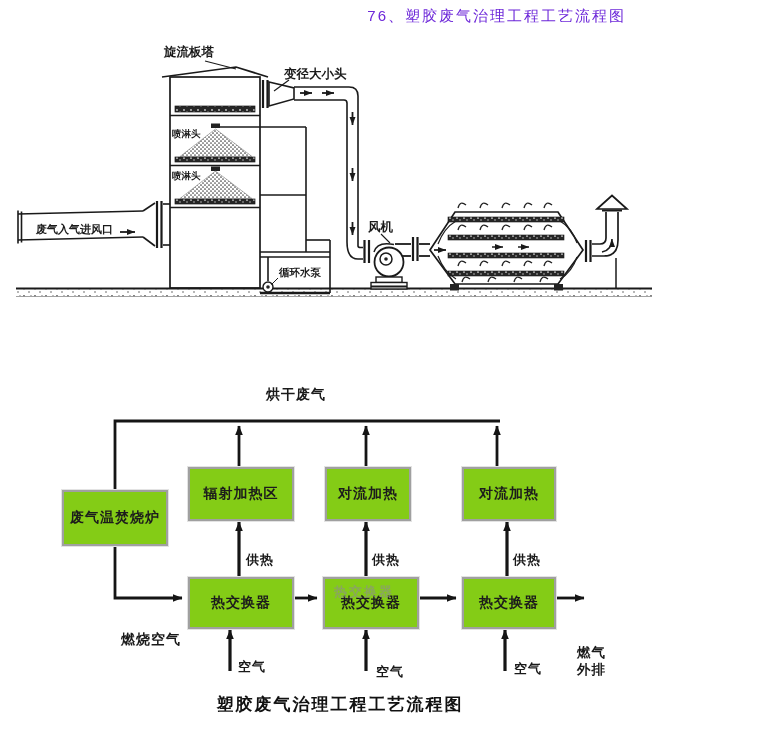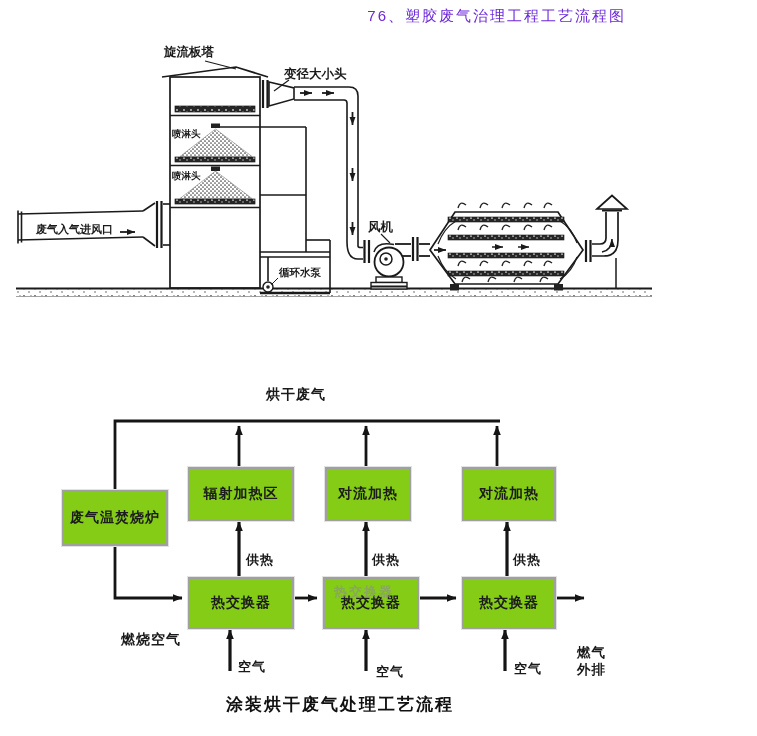--- a/index.html
+++ b/index.html
@@ -237,15 +237,15 @@
   <div class="lbl" style="left:246px;top:551px;font-size:13px;">供热</div>
   <div class="lbl" style="left:372px;top:551px;font-size:13px;">供热</div>
   <div class="lbl" style="left:513px;top:551px;font-size:13px;">供热</div>
   <div class="lbl" style="left:121px;top:631px;font-size:14px;">燃烧空气</div>
   <div class="lbl" style="left:238px;top:658px;font-size:13px;">空气</div>
   <div class="lbl" style="left:376px;top:663px;font-size:13px;">空气</div>
   <div class="lbl" style="left:514px;top:660px;font-size:13px;">空气</div>
   <div class="lbl" style="left:577px;top:644px;font-size:13.5px;">燃气</div>
   <div class="lbl" style="left:577px;top:661px;font-size:13.5px;">外排</div>
 
-  <div class="caption" style="left:150px;top:693px;width:380px;">涂装烘干废气处理工艺流程</div>
+  <div class="caption" style="left:150px;top:693px;width:380px;">塑胶废气治理工程工艺流程图</div>
 
 </div>
 
 </body></html>

